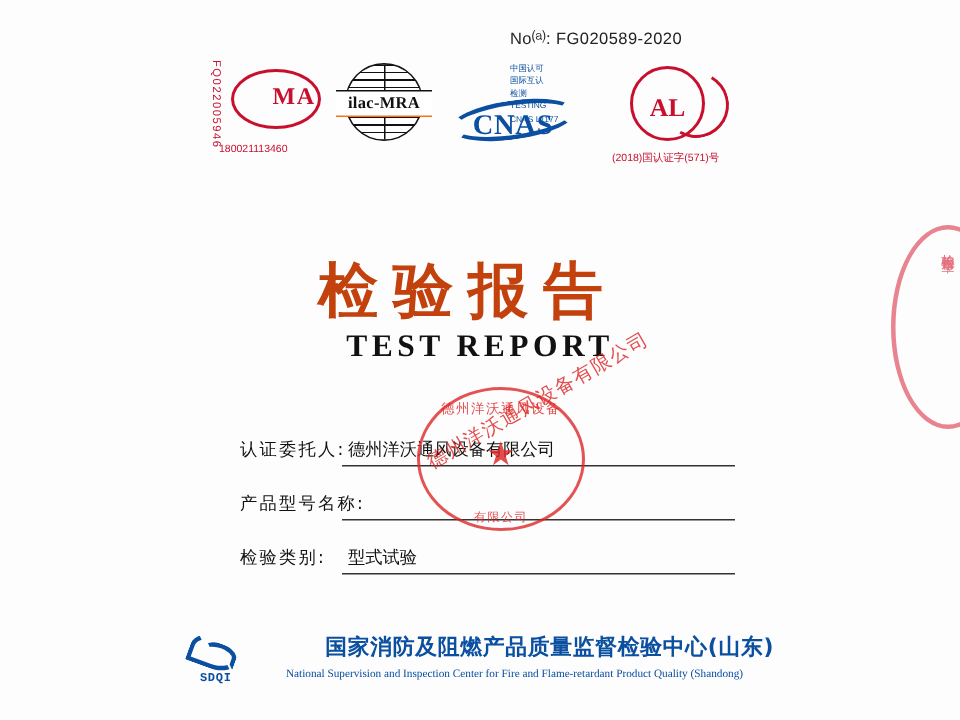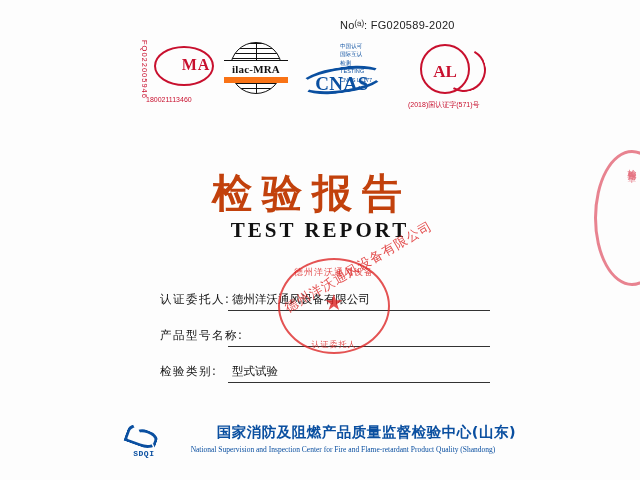--- a/index.html
+++ b/index.html
@@ -127,21 +127,21 @@
     background: #111;
   }
   .logo-ilac .ilac-band {
     position: absolute;
     left: -2px;
     top: 18px;
     width: 64px;
     height: 16px;
     background: #ffffff;
     border-top: 1px solid #111;
-    border-bottom: 6px solid #f97316;
+    border-bottom: 1px solid #f97316;
     text-align: center;
     font-size: 11px;
     font-weight: bold;
     font-family: "Liberation Serif", serif;
     color: #111;
     line-height: 16px;
     letter-spacing: 0.2px;
   }
 
   
@@ -530,21 +530,21 @@
       <span class="field-label">检验类别:</span>
       <span class="field-value">型式试验</span>
       <span class="field-line"></span>
     </div>
   </div>
 
   <div class="stamp">
     <div class="ring"></div>
     <div class="arc-text">德州洋沃通风设备</div>
     <div class="star">★</div>
-    <div class="bottom-text">认证委托人</div>
+    <div class="bottom-text">有限公司</div>
   </div>
 
   <div class="diag-stamp">德州洋沃通风设备有限公司</div>
 
   <div class="edge-stamp"></div>
   <div class="edge-stamp-text">检验专用章</div>
 
   <div class="footer">
     <div class="footer-inner">
       <div class="sdqi-logo">

